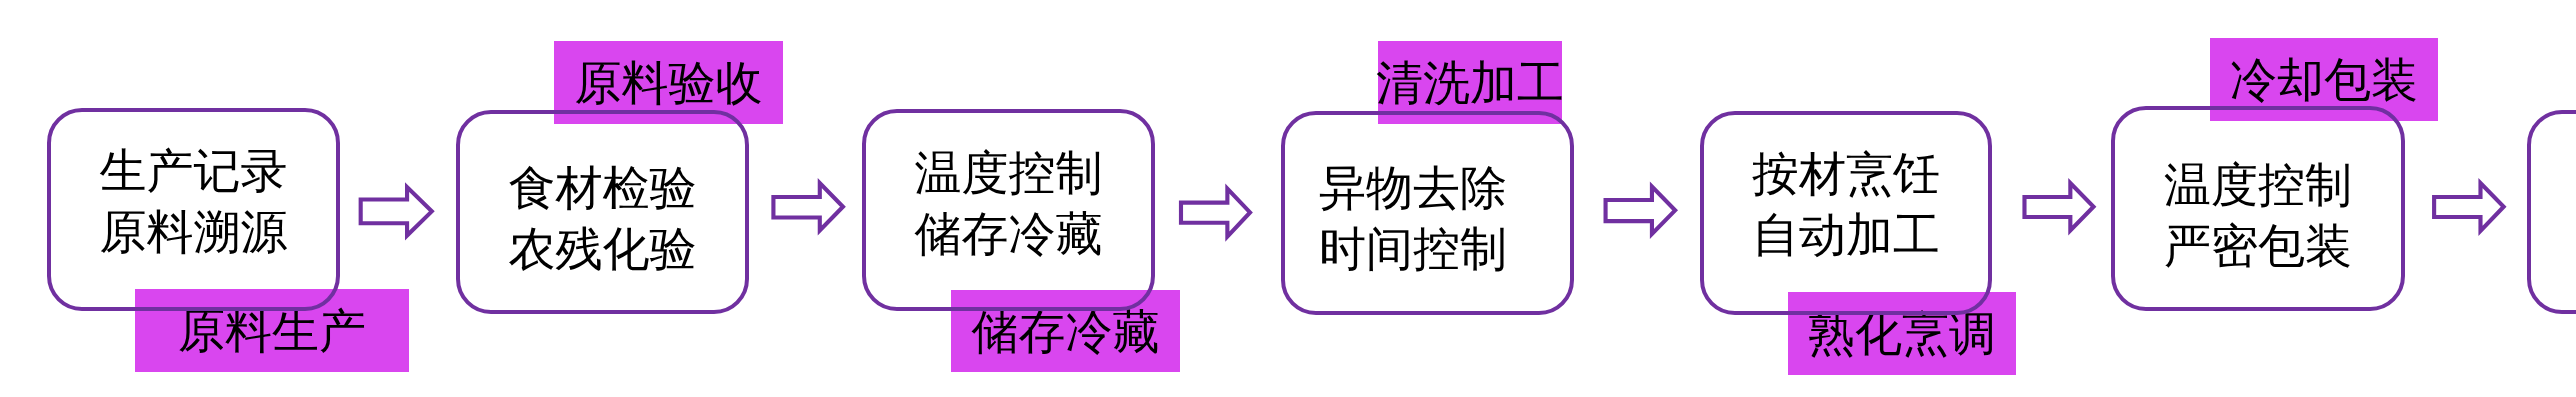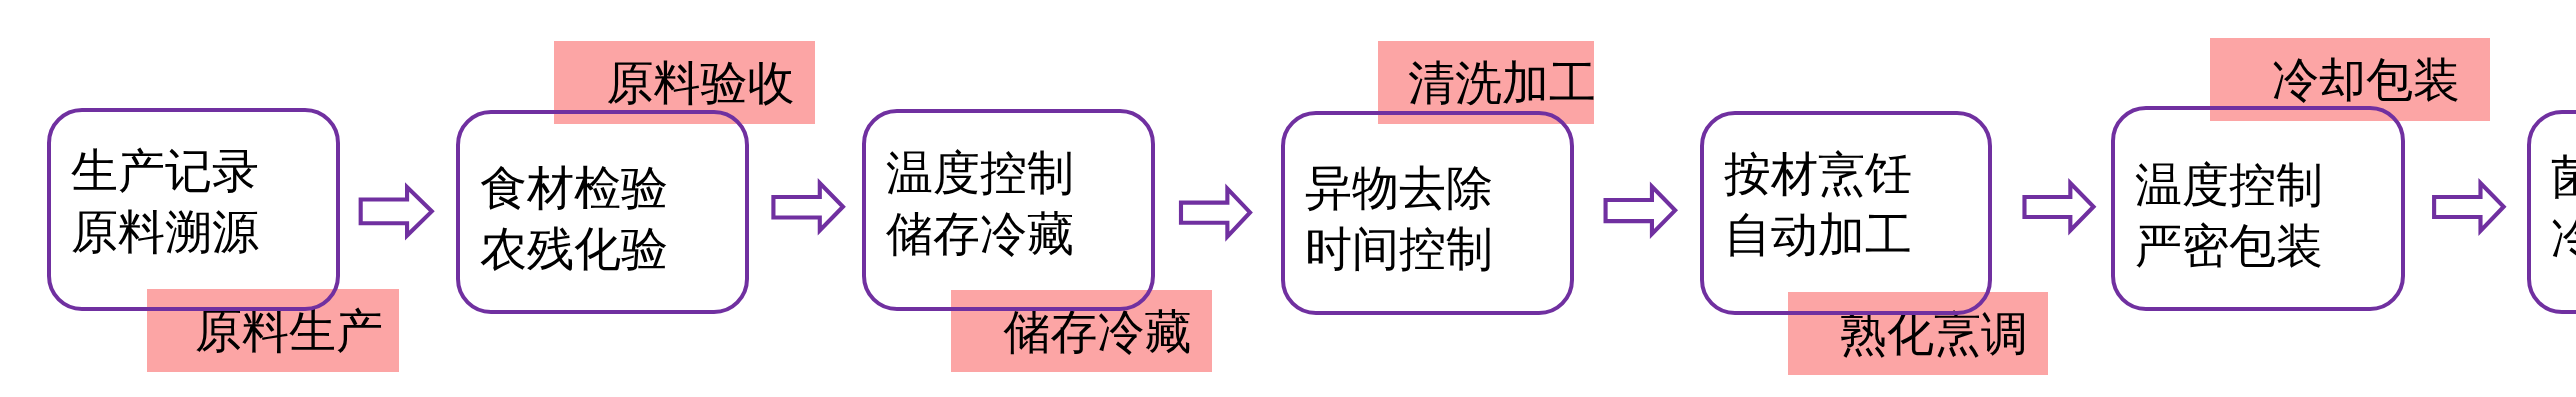--- a/index.html
+++ b/index.html
@@ -1,54 +1,54 @@
 <!DOCTYPE html>
 <html style="font-size:8.2px"><head>
 <meta charset="utf-8">
 <style>
   html, body { margin: 0; padding: 0; background: #ffffff; }
   body { width: 2869px; height: 398px; position: relative; overflow: hidden;
          font-family: "DejaVu Sans", "Liberation Sans", sans-serif; color: #000; }
   .label {
-    position: absolute; background: #fca5a5;
+    position: absolute; background: #d946ef;
     display: flex; align-items: center; justify-content: center;
-    font-size: 47px; line-height: 1; white-space: nowrap; z-index: 1; padding-left: 32px;
+    font-size: 47px; line-height: 1; white-space: nowrap; z-index: 1;
   }
   .label span { position: relative; z-index: 3; }
   .box {
     position: absolute; box-sizing: border-box;
     border: 4.1px solid #7030A0; border-radius: 35px;
     background: transparent; z-index: 2;
   }
   .box-text {
-    position: absolute; z-index: 4; text-align: left;
-    font-size: 47px; line-height: 61px; white-space: nowrap; margin-left: 24px;
+    position: absolute; z-index: 4; text-align: center;
+    font-size: 47px; line-height: 61px; white-space: nowrap;
   }
   .box-text div { display: block; }
   svg.arrow { position: absolute; left: 0; top: 0; z-index: 2; overflow: visible; }
 </style>
 </head>
 <body>
 
-<div class="label" style="left:135px;top:289px;width:220px;height:83px;margin-left:12px;">
+<div class="label" style="left:135px;top:289px;width:274px;height:83px;">
     <span>原料生产</span>
   </div>
 <div class="label" style="left:554px;top:41px;width:229px;height:83px;">
     <span>原料验收</span>
   </div>
 <div class="label" style="left:951px;top:290px;width:229px;height:82px;">
     <span>储存冷藏</span>
   </div>
 <div class="label" style="left:1378px;top:41px;width:184px;height:83px;">
     <span>清洗加工</span>
   </div>
 <div class="label" style="left:1788px;top:292px;width:228px;height:83px;">
     <span>熟化烹调</span>
   </div>
-<div class="label" style="left:2210px;top:38px;width:248px;height:83px;">
+<div class="label" style="left:2210px;top:38px;width:228px;height:83px;">
     <span>冷却包装</span>
   </div>
 
 <div class="box" style="left:47px;top:108px;width:293px;height:203px;"></div>
 <div class="box" style="left:456px;top:110px;width:293px;height:204px;"></div>
 <div class="box" style="left:862px;top:109px;width:293px;height:202px;"></div>
 <div class="box" style="left:1281px;top:111px;width:293px;height:204px;"></div>
 <div class="box" style="left:1700px;top:111px;width:292px;height:204px;"></div>
 <div class="box" style="left:2111px;top:106px;width:294px;height:205px;"></div>
 <div class="box" style="left:2527px;top:110px;width:293px;height:204px;"></div>

